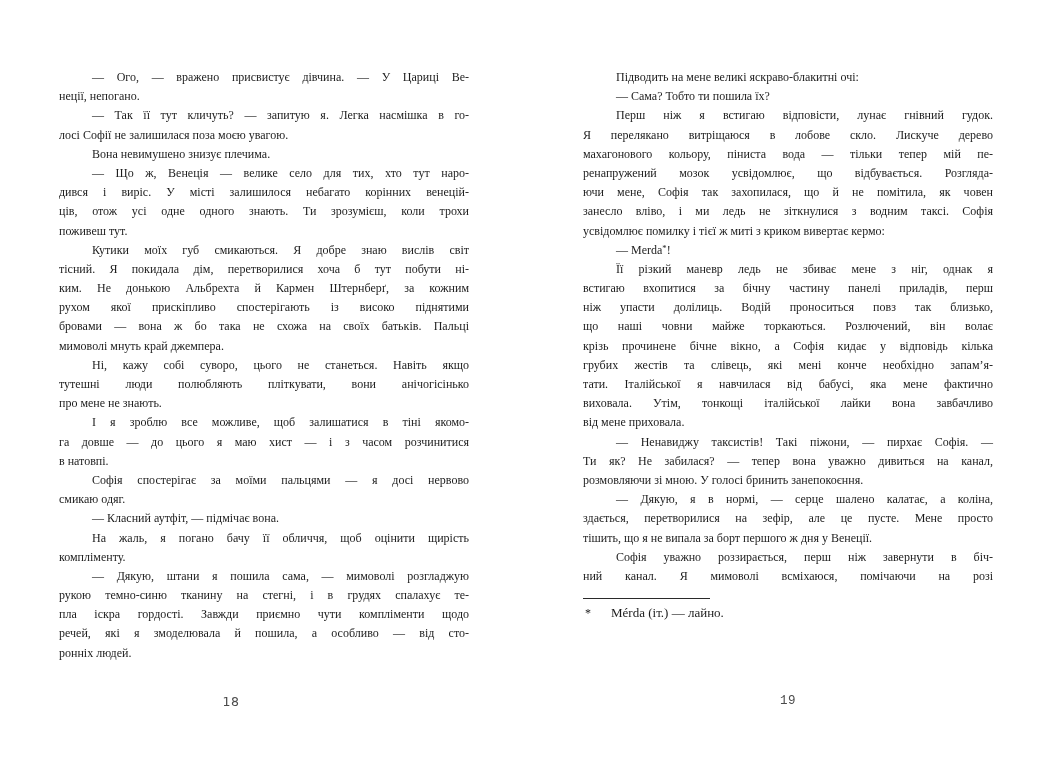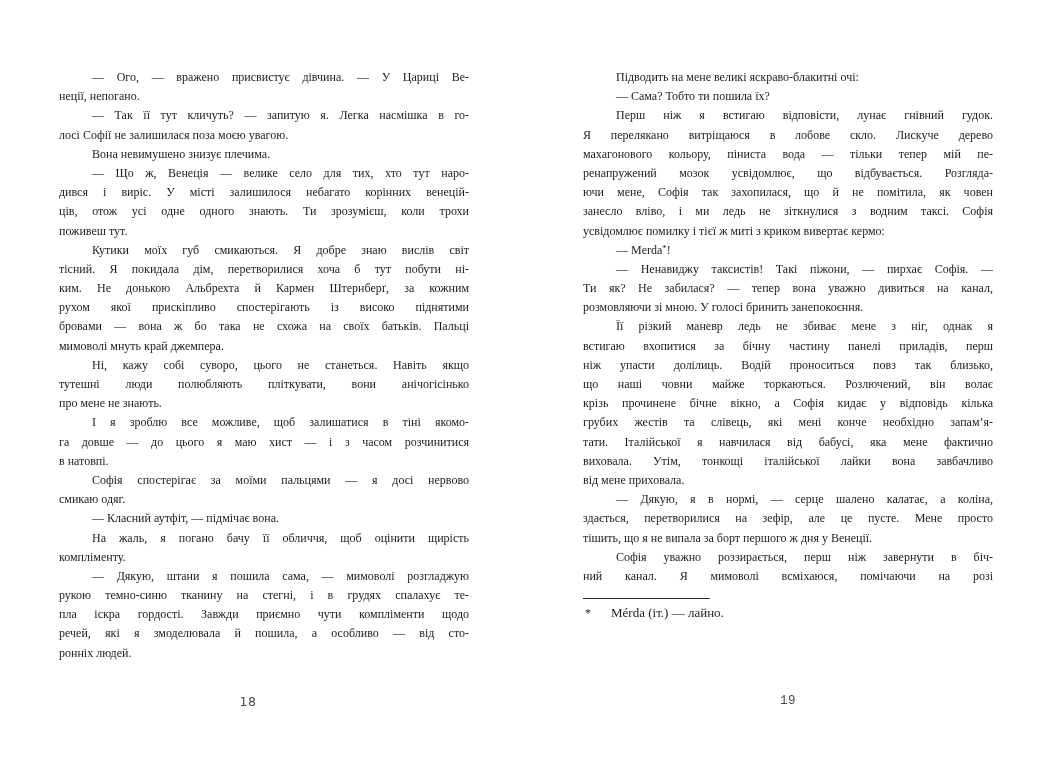--- a/index.html
+++ b/index.html
@@ -25,21 +25,21 @@
   .sup{font-size:0.72em;vertical-align:top;position:relative;top:-2px;}
   .footnote{margin-top:12px;}
   .footnote-rule{width:127px;border-top:1.4px solid #2a2a2a;height:0;}
   .footnote-text{margin-top:5px;font-size:13px;line-height:17px;}
   .fn-marker{display:inline-block;width:26px;font-size:12px;padding-left:2px;}
   .pagenum{
     position:absolute;top:694px;width:410px;text-align:center;
     font-family:"DejaVu Sans", sans-serif;
     font-size:12.5px;color:#4a4a4a;letter-spacing:0.5px;
   }
-  .pagenum-left{left:43px;}
+  .pagenum-left{left:26px;}
   .pagenum-right{left:583px;font-family:Liberation Mono, monospace;}
 </style>
 </head>
 <body>
 
 <div class="spread">
   <div class="column col-left">
       <div class="para">
         <div class="line indent"><span>— Ого, — вражено присвистує дівчина. — У Цариці Ве-</span></div>
         <div class="line end"><span>неції, непогано.</span></div>
@@ -107,34 +107,34 @@
         <div class="line"><span>махагонового кольору, піниста вода — тільки тепер мій пе-</span></div>
         <div class="line"><span>ренапружений мозок усвідомлює, що відбувається. Розгляда-</span></div>
         <div class="line"><span>ючи мене, Софія так захопилася, що й не помітила, як човен</span></div>
         <div class="line"><span>занесло вліво, і ми ледь не зіткнулися з водним таксі. Софія</span></div>
         <div class="line end"><span>усвідомлює помилку і тієї ж миті з криком вивертає кермо:</span></div>
       </div>
       <div class="para">
         <div class="line indent end"><span>— Merda</span><span class="sup">*</span><span>!</span></div>
       </div>
       <div class="para">
-        <div class="line indent"><span>— </span><span class="i">Ненавиджу</span><span> таксистів! Такі піжони, — пирхає Софія. —</span></div>
-        <div class="line"><span>Ти як? Не забилася? — тепер вона уважно дивиться на канал,</span></div>
-        <div class="line end"><span>розмовляючи зі мною. У голосі бринить занепокоєння.</span></div>
-      </div>
-      <div class="para">
         <div class="line indent"><span>Її різкий маневр ледь не збиває мене з ніг, однак я</span></div>
         <div class="line"><span>встигаю вхопитися за бічну частину панелі приладів, перш</span></div>
         <div class="line"><span>ніж упасти долілиць. Водій проноситься повз так близько,</span></div>
         <div class="line"><span>що наші човни майже торкаються. Розлючений, він волає</span></div>
         <div class="line"><span>крізь прочинене бічне вікно, а Софія кидає у відповідь кілька</span></div>
         <div class="line"><span>грубих жестів та слівець, які мені конче необхідно запам’я-</span></div>
         <div class="line"><span>тати. Італійської я навчилася від бабусі, яка мене фактично</span></div>
         <div class="line"><span>виховала. Утім, тонкощі італійської лайки вона завбачливо</span></div>
         <div class="line end"><span>від мене приховала.</span></div>
+      </div>
+      <div class="para">
+        <div class="line indent"><span>— </span><span class="i">Ненавиджу</span><span> таксистів! Такі піжони, — пирхає Софія. —</span></div>
+        <div class="line"><span>Ти як? Не забилася? — тепер вона уважно дивиться на канал,</span></div>
+        <div class="line end"><span>розмовляючи зі мною. У голосі бринить занепокоєння.</span></div>
       </div>
       <div class="para">
         <div class="line indent"><span>— Дякую, я в нормі, — серце шалено калатає, а коліна,</span></div>
         <div class="line"><span>здається, перетворилися на зефір, але це пусте. Мене просто</span></div>
         <div class="line end"><span>тішить, що я не випала за борт першого ж дня у Венеції.</span></div>
       </div>
       <div class="para">
         <div class="line indent"><span>Софія уважно роззирається, перш ніж завернути в біч-</span></div>
         <div class="line"><span>ний канал. Я мимоволі всміхаюся, помічаючи на розі</span></div>
       </div>

